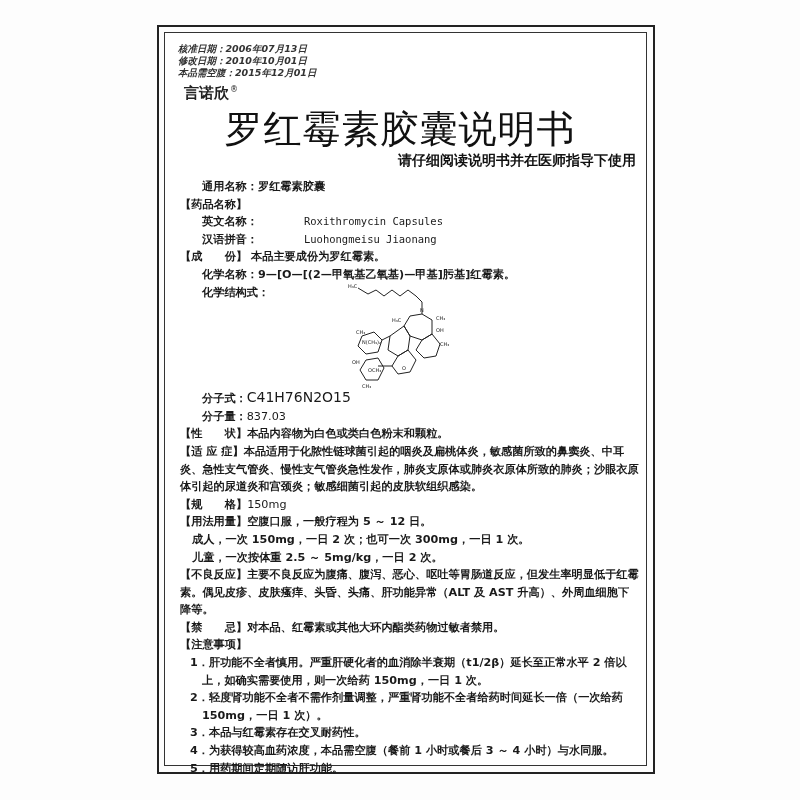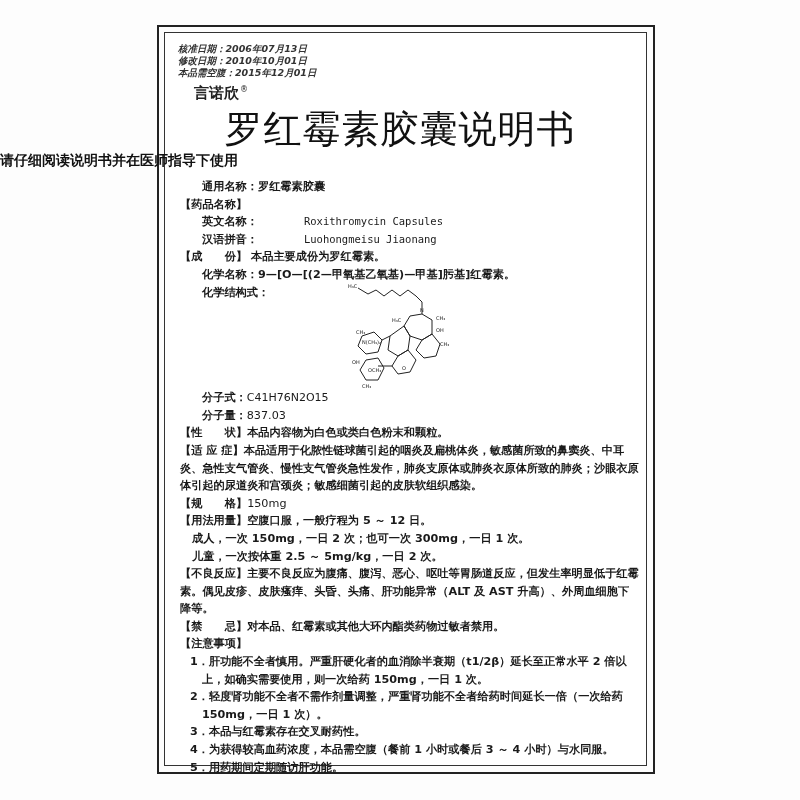--- a/index.html
+++ b/index.html
@@ -1,32 +1,32 @@
 <!DOCTYPE html>
 <html><head>
   <meta charset="utf-8">
   <style>
     html, body { margin:0; padding:0; }
     body { width:800px; height:800px; background:#fdfdfd; position:relative; overflow:hidden;
       font-family:"DejaVu Sans", sans-serif; color:#1a1a1a; }
     .outer { position:absolute; left:157px; top:25px; width:494px; height:745px; border:2px solid #222; }
     .inner { position:absolute; left:164px; top:32px; width:481px; height:732px; border:1.5px solid #333; background:#fff; }
     .dates { position:absolute; left:178px; top:43px; font-size:9.5px; line-height:12px; font-weight:bold; color:#333;font-style:italic; }
-    .brand { position:absolute; left:194px; top:84px; font-size:15px; font-weight:bold; color:#222; }
+    .brand { position:absolute; left:184px; top:84px; font-size:15px; font-weight:bold; color:#222; }
     .brand sup { font-size:8px; font-weight:normal; margin-left:1px; }
     .title { position:absolute; left:0; width:800px; top:104px; text-align:center; font-size:38px; letter-spacing:1px; color:#111; font-family:"DejaVu Sans", sans-serif; }
-    .subtitle { position:absolute; left:0; width:636px; top:152px; text-align:left; font-size:14px; font-weight:bold; color:#111; }
+    .subtitle { position:absolute; left:0; width:636px; top:152px; text-align:right; font-size:14px; font-weight:bold; color:#111; }
     .content { position:absolute; left:180px; top:178px; width:460px; font-size:11.2px; line-height:17.6px; font-weight:bold; color:#1a1a1a; }
     .row { white-space:nowrap; }
     .ind { padding-left:12px; }
     .ind2 { padding-left:22px; }
     .mono { font-family:"DejaVu Sans Mono", monospace; font-weight:normal; font-size:10.5px;padding-left:46px; }
     .para { white-space:normal; }
     .structure { position:absolute; left:340px; top:280px; width:140px; height:110px; }
-    .small { font-size:11px; font-weight:normal; }
+    .small { font-size:14px; font-weight:normal; }
     .hang { padding-left:22px; text-indent:-12px; white-space:normal; }
   </style>
 </head>
 <body>
 
 <div class="outer"></div>
 <div class="inner"></div>
 
 <div class="dates">
   <div>核准日期：2006年07月13日</div>

